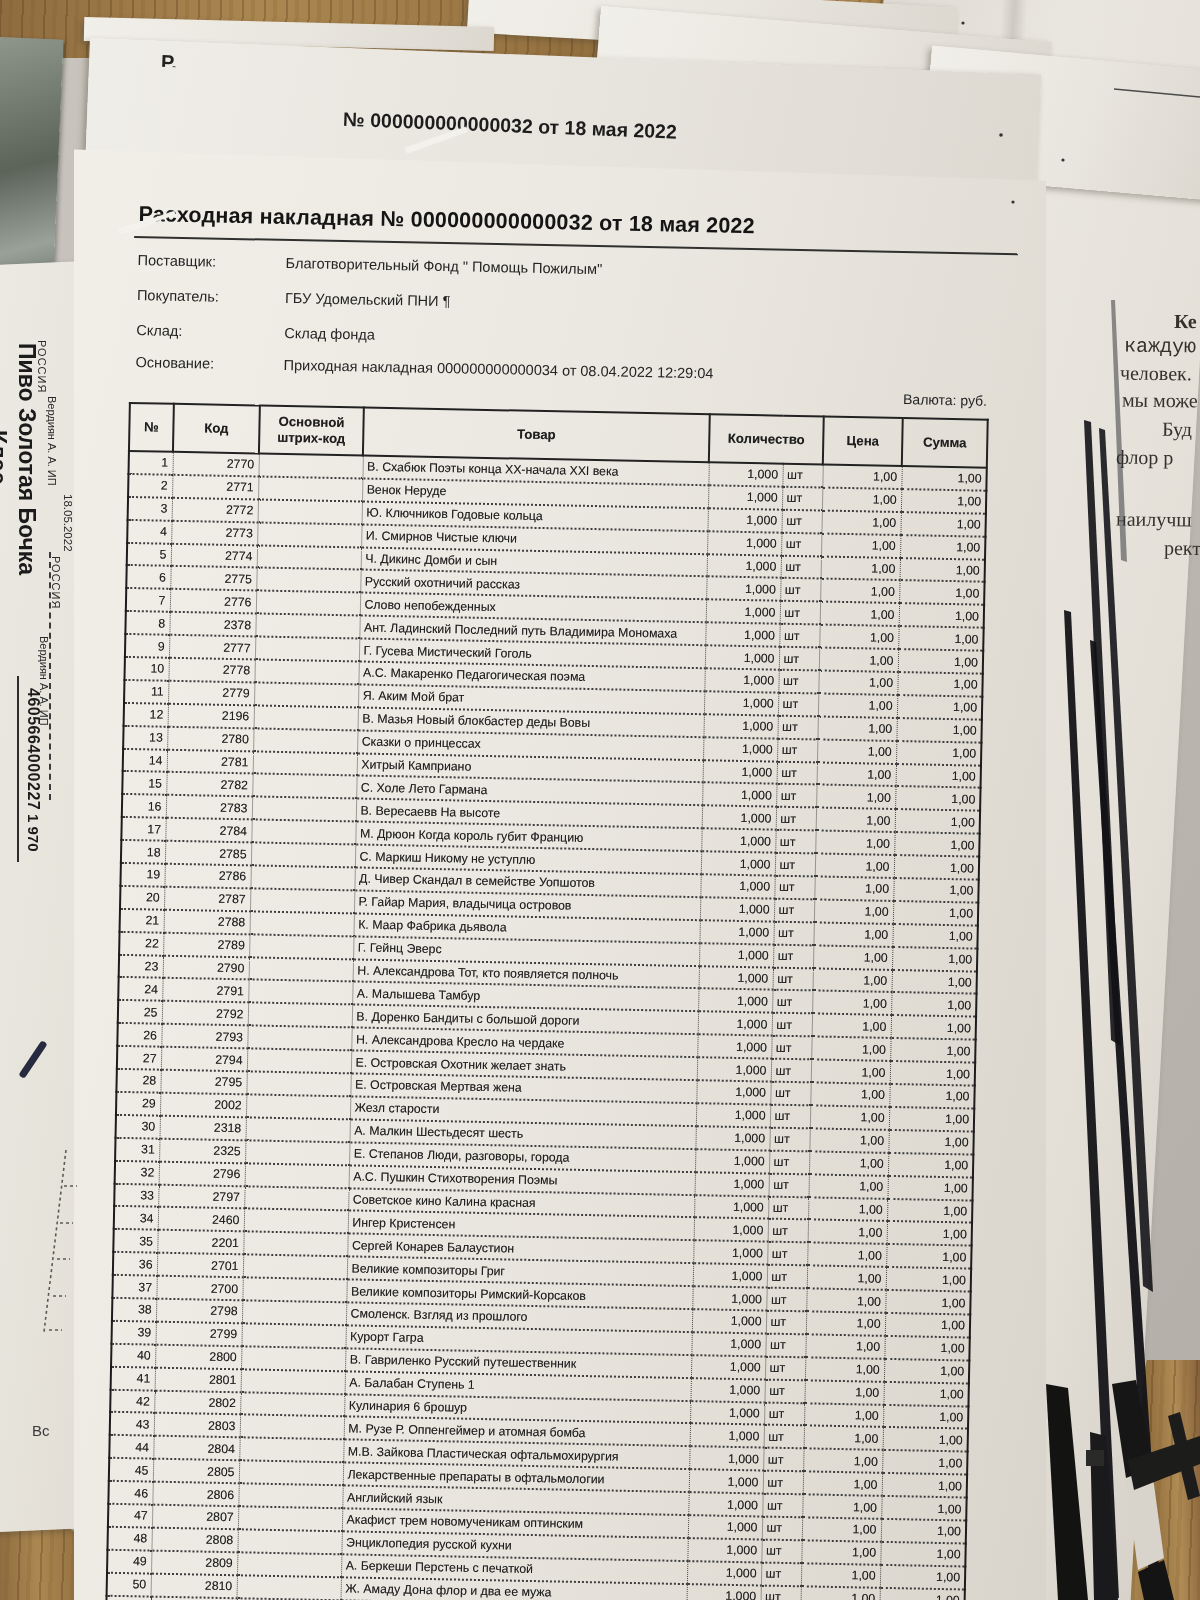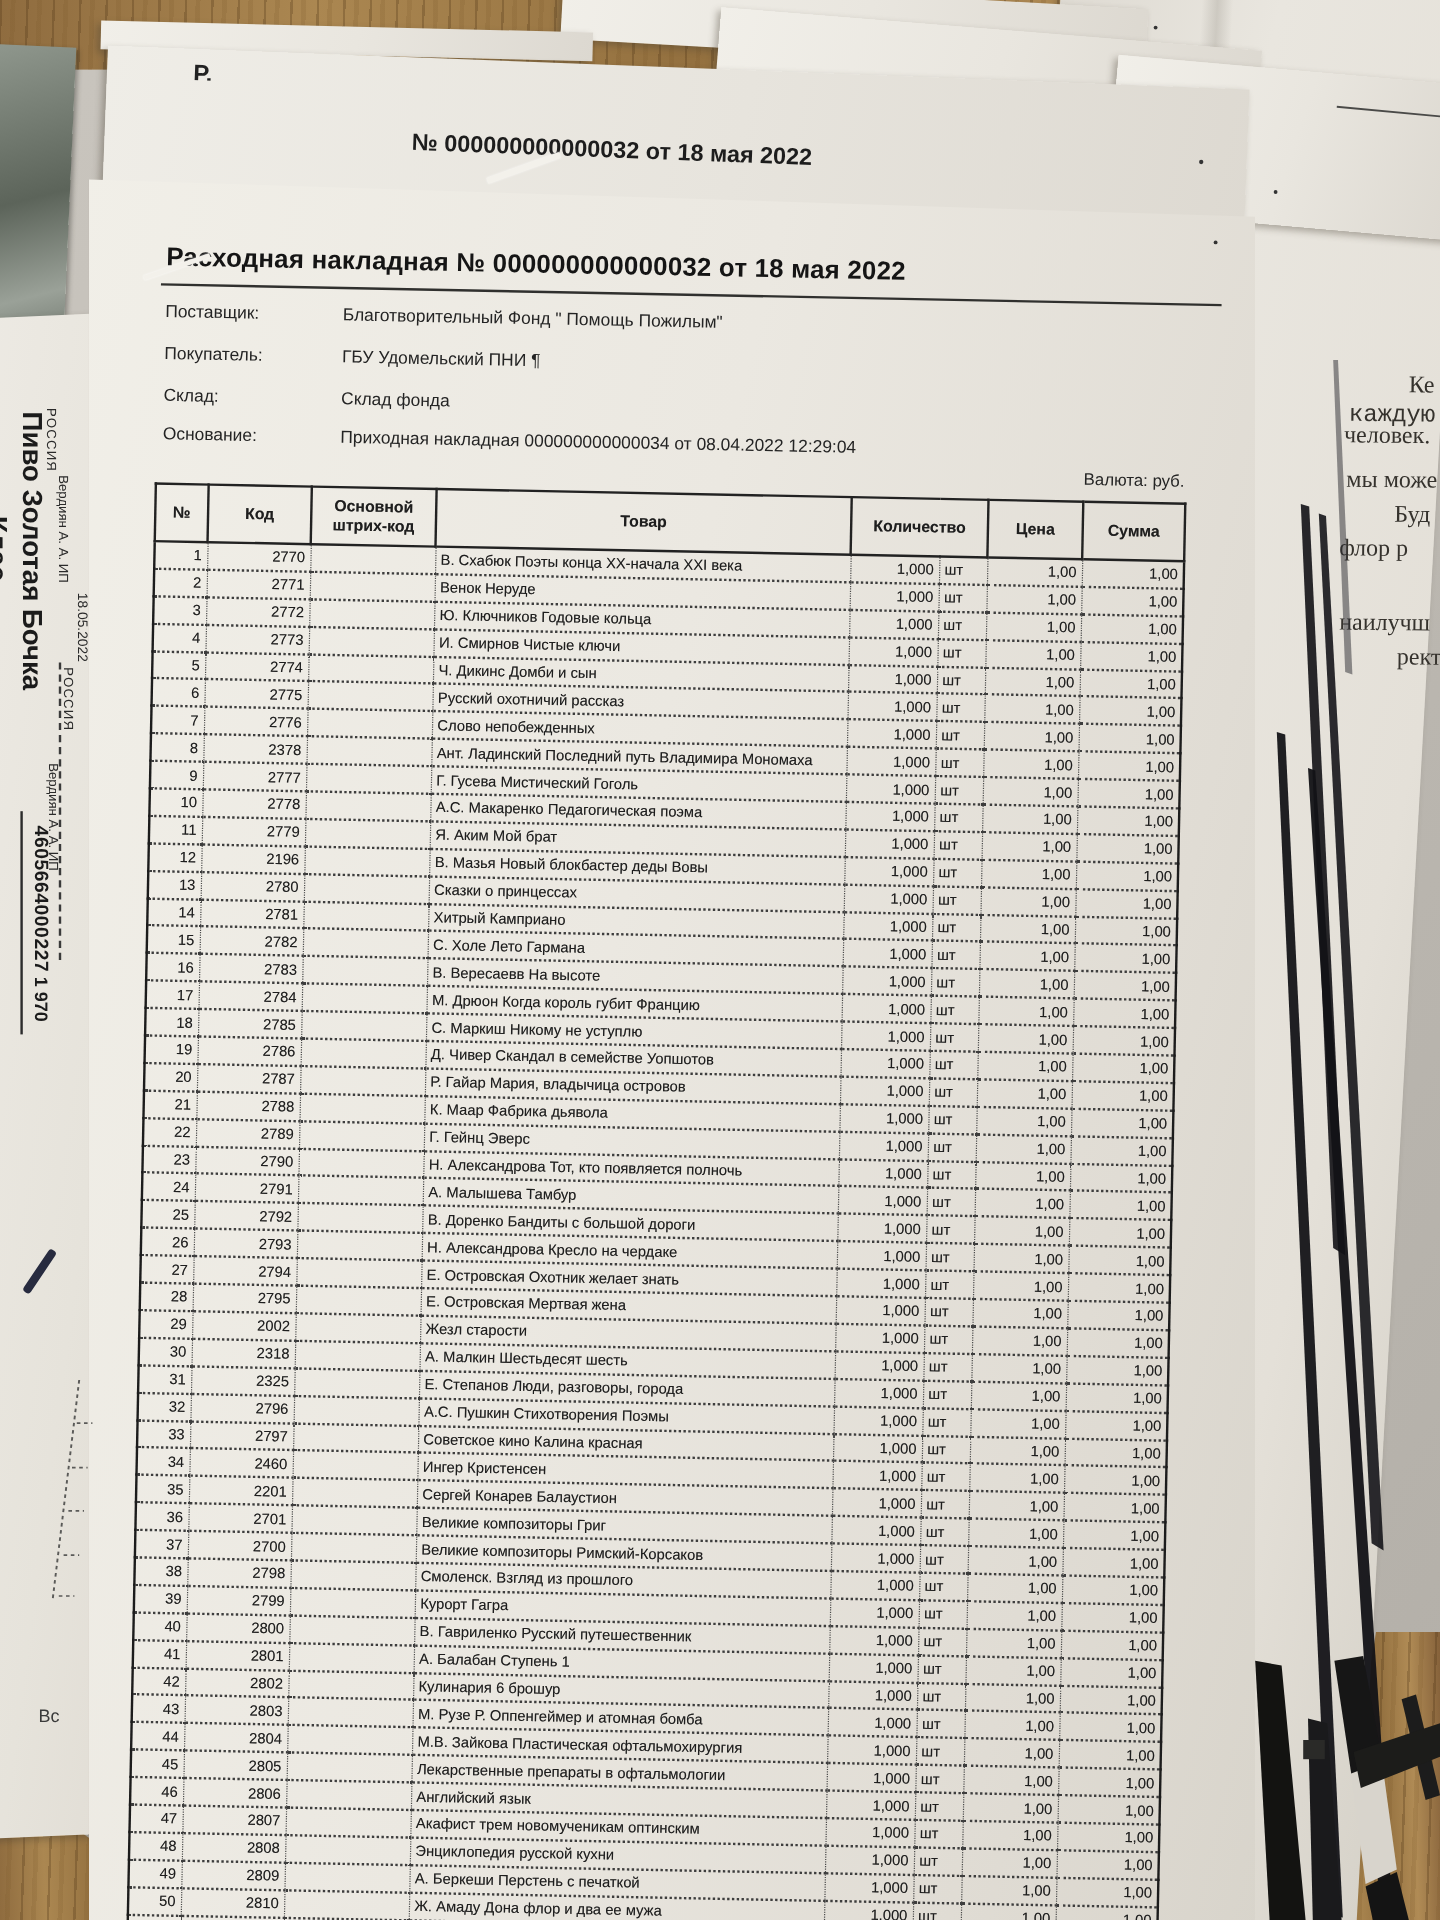--- a/index.html
+++ b/index.html
@@ -81,23 +81,23 @@
   <div class="wood" id="wood-top"></div>
   <div class="wood" id="wood-bl"></div>
   <div class="wood" id="wood-br"></div>
 
   <div id="plastic"></div>
 
   <div class="sheet" id="letter-sheet">
     <div class="fold"></div>
   </div>
   <div id="letter-fragments">
-      <div class="letter-frag" style="left: 1174px; top: 310px;">Ке</div>
+      <div class="letter-frag" style="left: 1174px; top: 310px; font-weight: bold;">Ке</div>
       <div class="letter-frag" style="left: 1124px; top: 335px; font-family: Liberation Mono, monospace;">каждую</div>
-      <div class="letter-frag" style="left: 1120px; top: 352px;">человек.</div>
+      <div class="letter-frag" style="left: 1120px; top: 362px;">человек.</div>
       <div class="letter-frag" style="left: 1122px; top: 389px;">мы може</div>
       <div class="letter-frag" style="left: 1162px; top: 418px;">Буд</div>
       <div class="letter-frag" style="left: 1116px; top: 446px;">флор р</div>
       <div class="letter-frag" style="left: 1116px; top: 508px;">наилучш</div>
       <div class="letter-frag" style="left: 1116px; top: 537px; margin-left: 48px;">ректор Б</div>
     </div>
 
   <div class="sheet" id="sliver-b"></div>
   <div class="sheet" id="sliver-c"></div>
   <div class="sheet" id="sliver-d"></div>

